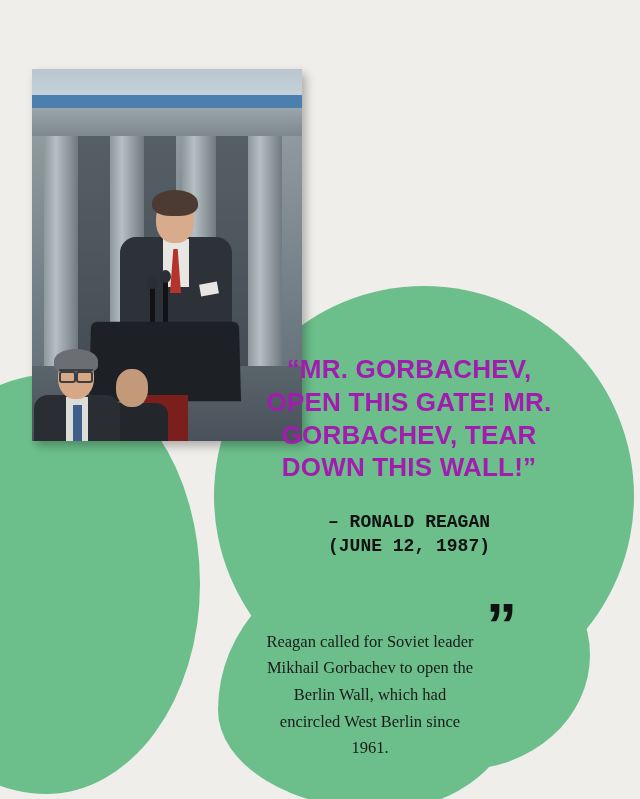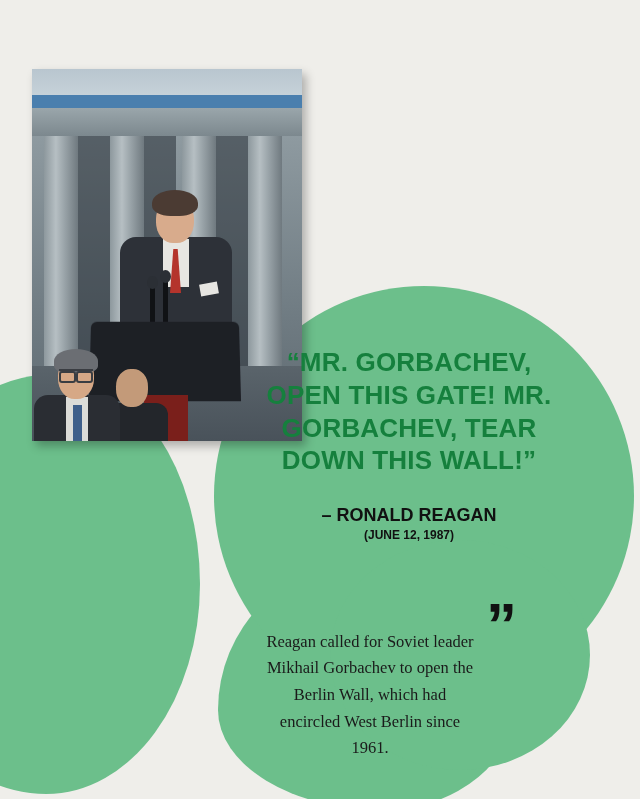--- a/index.html
+++ b/index.html
@@ -271,34 +271,34 @@
     width: 330px;
     z-index: 4;
     text-align: center;
   }
   .quote-text {
     font-family: "Liberation Sans", sans-serif;
     font-weight: 700;
     font-size: 26px;
     line-height: 1.26;
     letter-spacing: 0.2px;
-    color: #15803d;
-    margin: 8px;
+    color: #a21caf;
+    margin: 15px;
   }
   .attribution {
     margin-top: 26px;
-    font-family: Liberation Sans, sans-serif;
+    font-family: Liberation Mono, monospace;
     font-weight: 700;
     font-size: 18px;
     line-height: 1.35;
     color: #111;
   }
   .attribution .date {
     display: block;
-    font-size: 12px;
+    font-size: 18px;
   }
   .caption {
     position: absolute;
     left: 262px;
     top: 612px;
     width: 216px;
     z-index: 5;
     font-family: "Liberation Serif", serif;
     font-size: 16.5px;
     line-height: 1.62;

